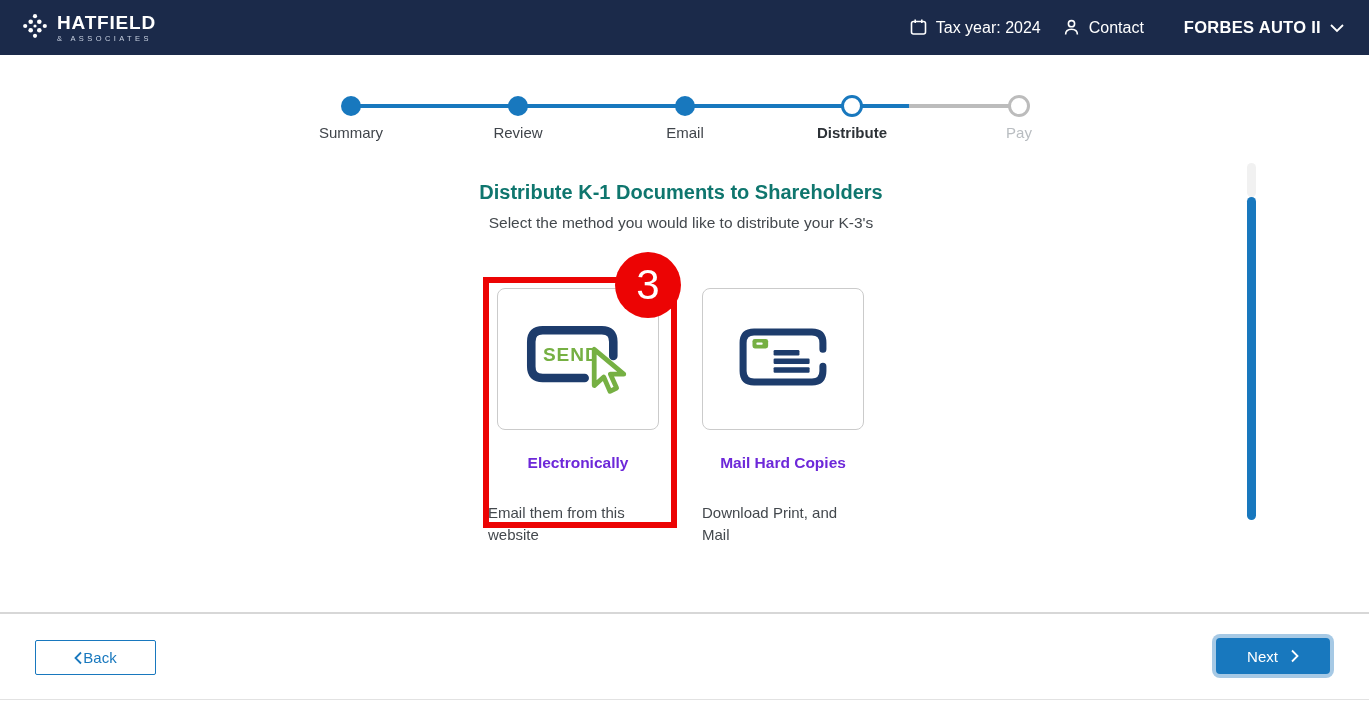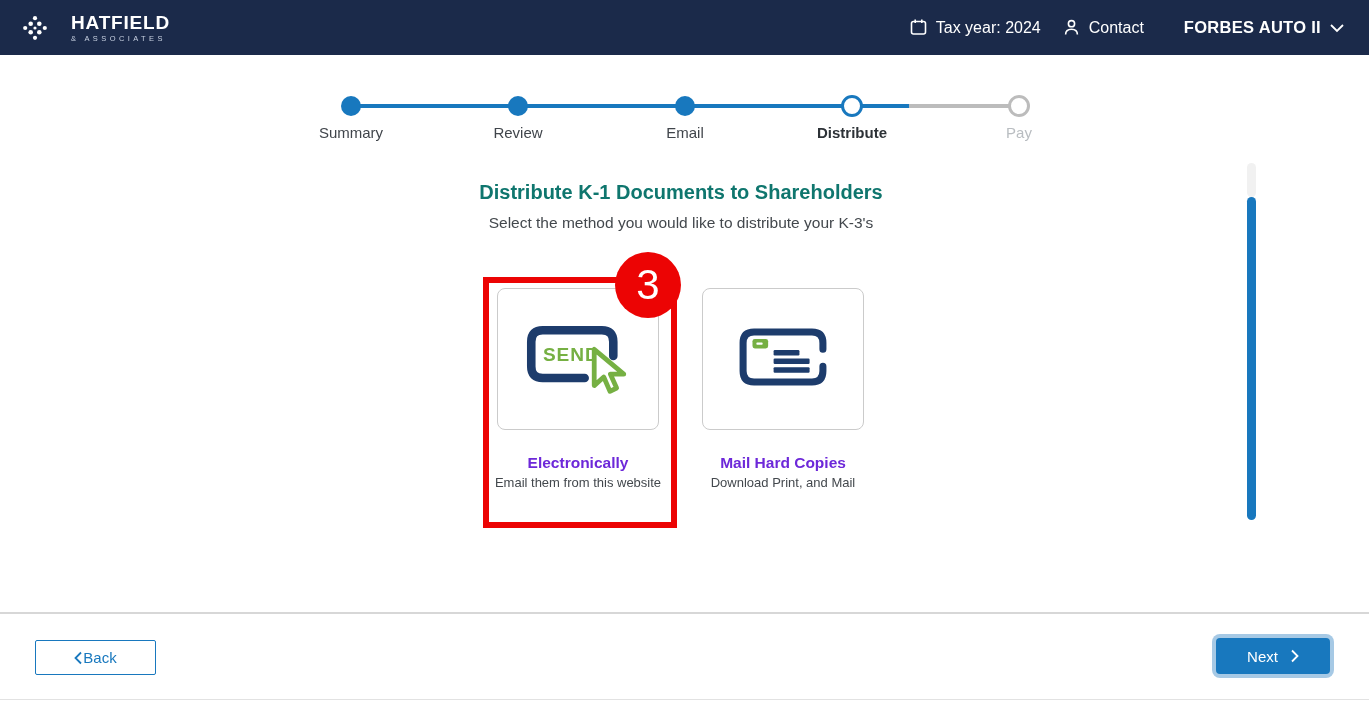--- a/index.html
+++ b/index.html
@@ -8,21 +8,21 @@
     position:relative; overflow:hidden; background:#ffffff;
     font-family:"Liberation Sans", sans-serif; color:#3c3c3c;
   }
 
   
   .header {
     position:absolute; top:0; left:0; width:1369px; height:55px;
     background:#1b2a4a; display:flex; align-items:center;
     justify-content:space-between; padding:0 24px 0 22px;
   }
-  .brand { display:flex; align-items:center; gap:23px; cursor:pointer; }
+  .brand { display:flex; align-items:flex-start; gap:9px; cursor:pointer; }
   .brand-text { display:flex; flex-direction:column; line-height:1; }
   .brand-name { color:#ffffff; font-size:19px; font-weight:bold; letter-spacing:0.8px; }
   .brand-sub { color:#c9d2e2; font-size:7.5px; letter-spacing:3.4px; margin-top:3px; }
   .nav-right { display:flex; align-items:center; color:#ffffff; }
   .nav-group { display:flex; align-items:center; gap:8px; cursor:pointer; }
   .nav-group + .nav-group { margin-left:21px; }
   .nav-label { font-size:16px; color:#ffffff; }
   .nav-account { font-size:16.5px; font-weight:bold; letter-spacing:0.3px;margin-left:19px; }
   .nav-icon svg { display:block; }
 
@@ -62,22 +62,22 @@
     background:#ffffff; border:1px solid #cbcbcb; border-radius:8px;
     display:flex; align-items:center; justify-content:center; cursor:pointer;
   }
   .card-electronic { left:497px; }
   .card-mail { left:702px; }
   .option-title {
     position:absolute; top:454px; width:200px; text-align:center;
     font-size:15.5px; font-weight:bold; color:#6d28d9;
   }
   .option-desc {
-    position:absolute; top:472px; text-align:center;
-    font-size:13px; color:#43484d; line-height:22px;
+    position:absolute; top:502px; 
+    font-size:15px; color:#43484d; line-height:22px;
   }
   .title-electronic { left:478px; }
   .desc-electronic { left:488px; width:180px; }
   .title-mail { left:683px; }
   .desc-mail { left:702px; width:162px; }
 
   .highlight-rect {
     position:absolute; left:483px; top:277px; width:194px; height:251px;
     border:6px solid #ec0404; pointer-events:none; z-index:5;
   }

